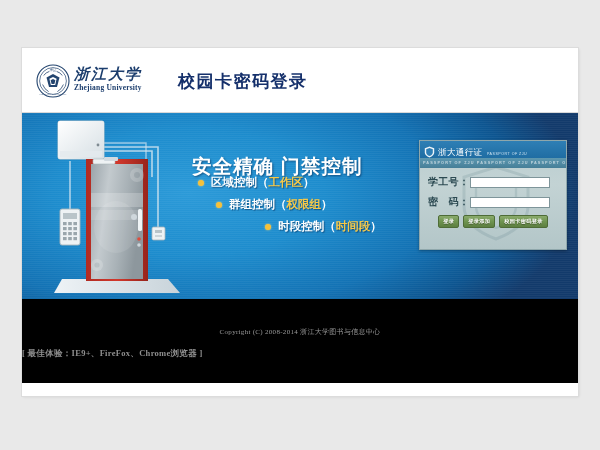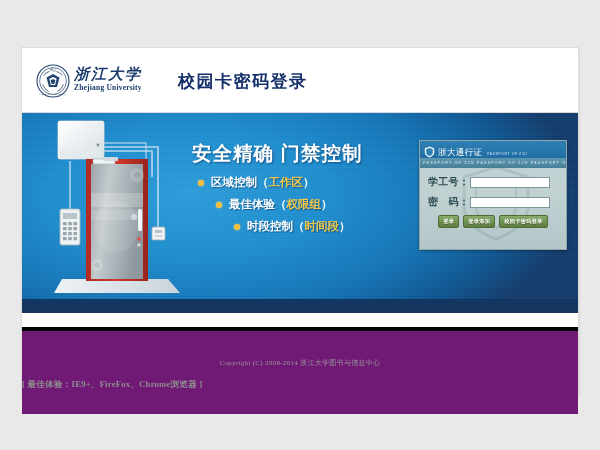--- a/index.html
+++ b/index.html
@@ -103,21 +103,21 @@
   }
   
   #door-art {
     position: absolute;
     left: 18px; top: 4px;
     width: 150px; height: 185px;
   }
   
   #headline {
     position: absolute;
-    left: 170px; top: 27px;
+    left: 170px; top: 40px;
     width: 210px;
     font-size: 19.5px;
     font-weight: bold;
     color: #ffffff;
     letter-spacing: 1px;
     text-shadow: 1px 1px 2px rgba(0,30,70,0.55);
     white-space: nowrap;
   }
   #bullets {
     position: absolute;
@@ -125,21 +125,21 @@
     width: 215px;
   }
   .bullet-row {
     display: flex;
     align-items: center;
     margin-bottom: 7px;
     white-space: nowrap;
   }
   .bullet-row.i1 { padding-left: 0px; }
   .bullet-row.i2 { padding-left: 18px; }
-  .bullet-row.i3 { padding-left: 36px; }
+  .bullet-row.i3 { padding-left: 36px; justify-content: center; }
   .dot {
     width: 6px; height: 6px;
     border-radius: 50%;
     background: #f5c13a;
     box-shadow: 0 0 2px rgba(255,220,120,0.9);
     margin-right: 7px;
     flex: 0 0 auto;
   }
   .b-main {
     font-size: 11.5px;
@@ -255,24 +255,24 @@
     font-weight: bold;
     letter-spacing: 0.3px;
     padding: 3px 4px;
     line-height: 5px;
     white-space: nowrap;
     text-shadow: 0 1px 1px rgba(0,0,0,0.4);
   }
   
   #footer {
     position: absolute;
-    left: 0; top: 279px;
+    left: 0; top: 251px;
     width: 556px; height: 83px;
-    background: #701a75;
-    border-top: 4px solid #000000;
+    background: #000000;
+    border-top: 1px solid #000000;
   }
   #footer-copy {
     position: absolute;
     left: 0; top: 27px;
     width: 556px;
     text-align: center;
     font-family: "Liberation Serif", serif;
     font-size: 7px;
     color: #9a9a9a;
     letter-spacing: 0.3px;
@@ -415,21 +415,21 @@
       <div id="bullets">
         <div class="bullet-row i1">
           <span class="dot"></span>
           <span class="b-main">区域控制</span>
           <span class="paren">（</span>
           <span class="b-sub">工作区</span>
           <span class="paren">）</span>
         </div>
         <div class="bullet-row i2">
           <span class="dot"></span>
-          <span class="b-main">最佳体验</span>
+          <span class="b-main">群组控制</span>
           <span class="paren">（</span>
           <span class="b-sub">权限组</span>
           <span class="paren">）</span>
         </div>
         <div class="bullet-row i3">
           <span class="dot"></span>
           <span class="b-main">时段控制</span>
           <span class="paren">（</span>
           <span class="b-sub">时间段</span>
           <span class="paren">）</span>

